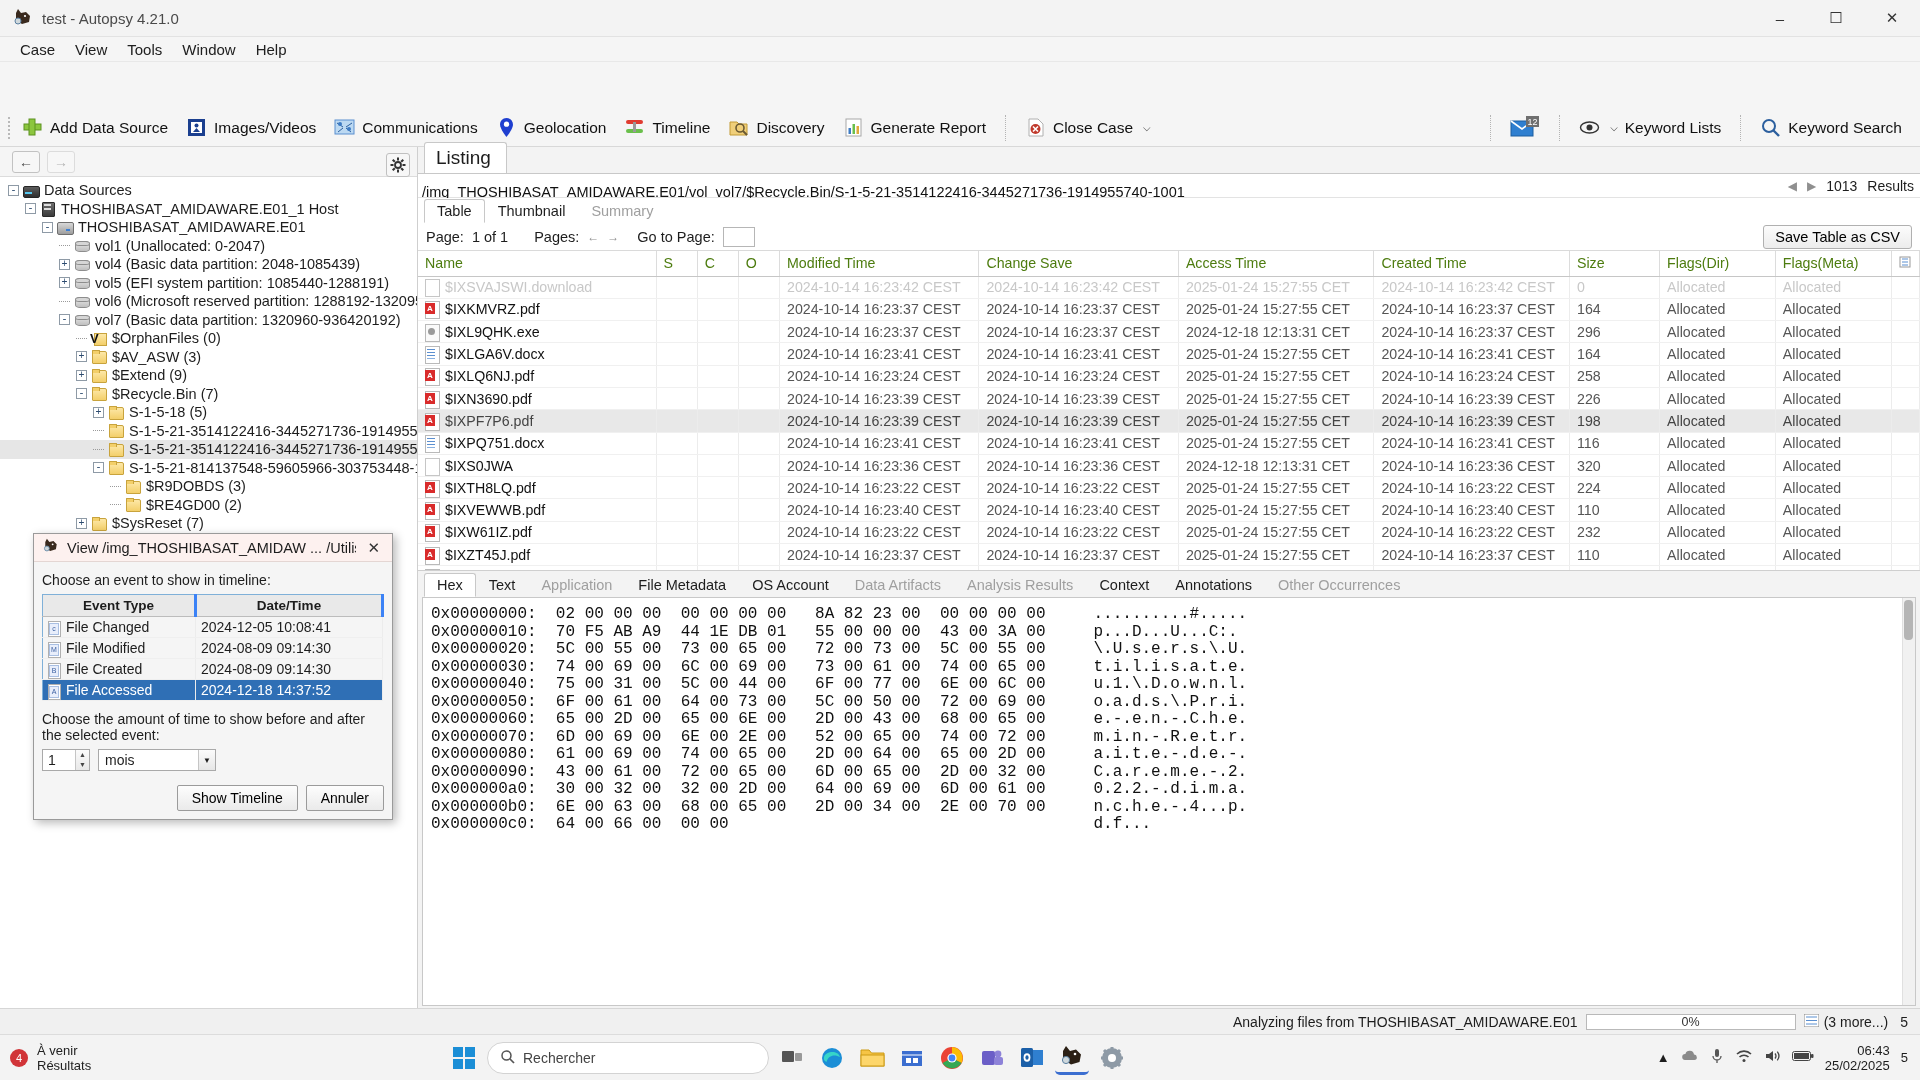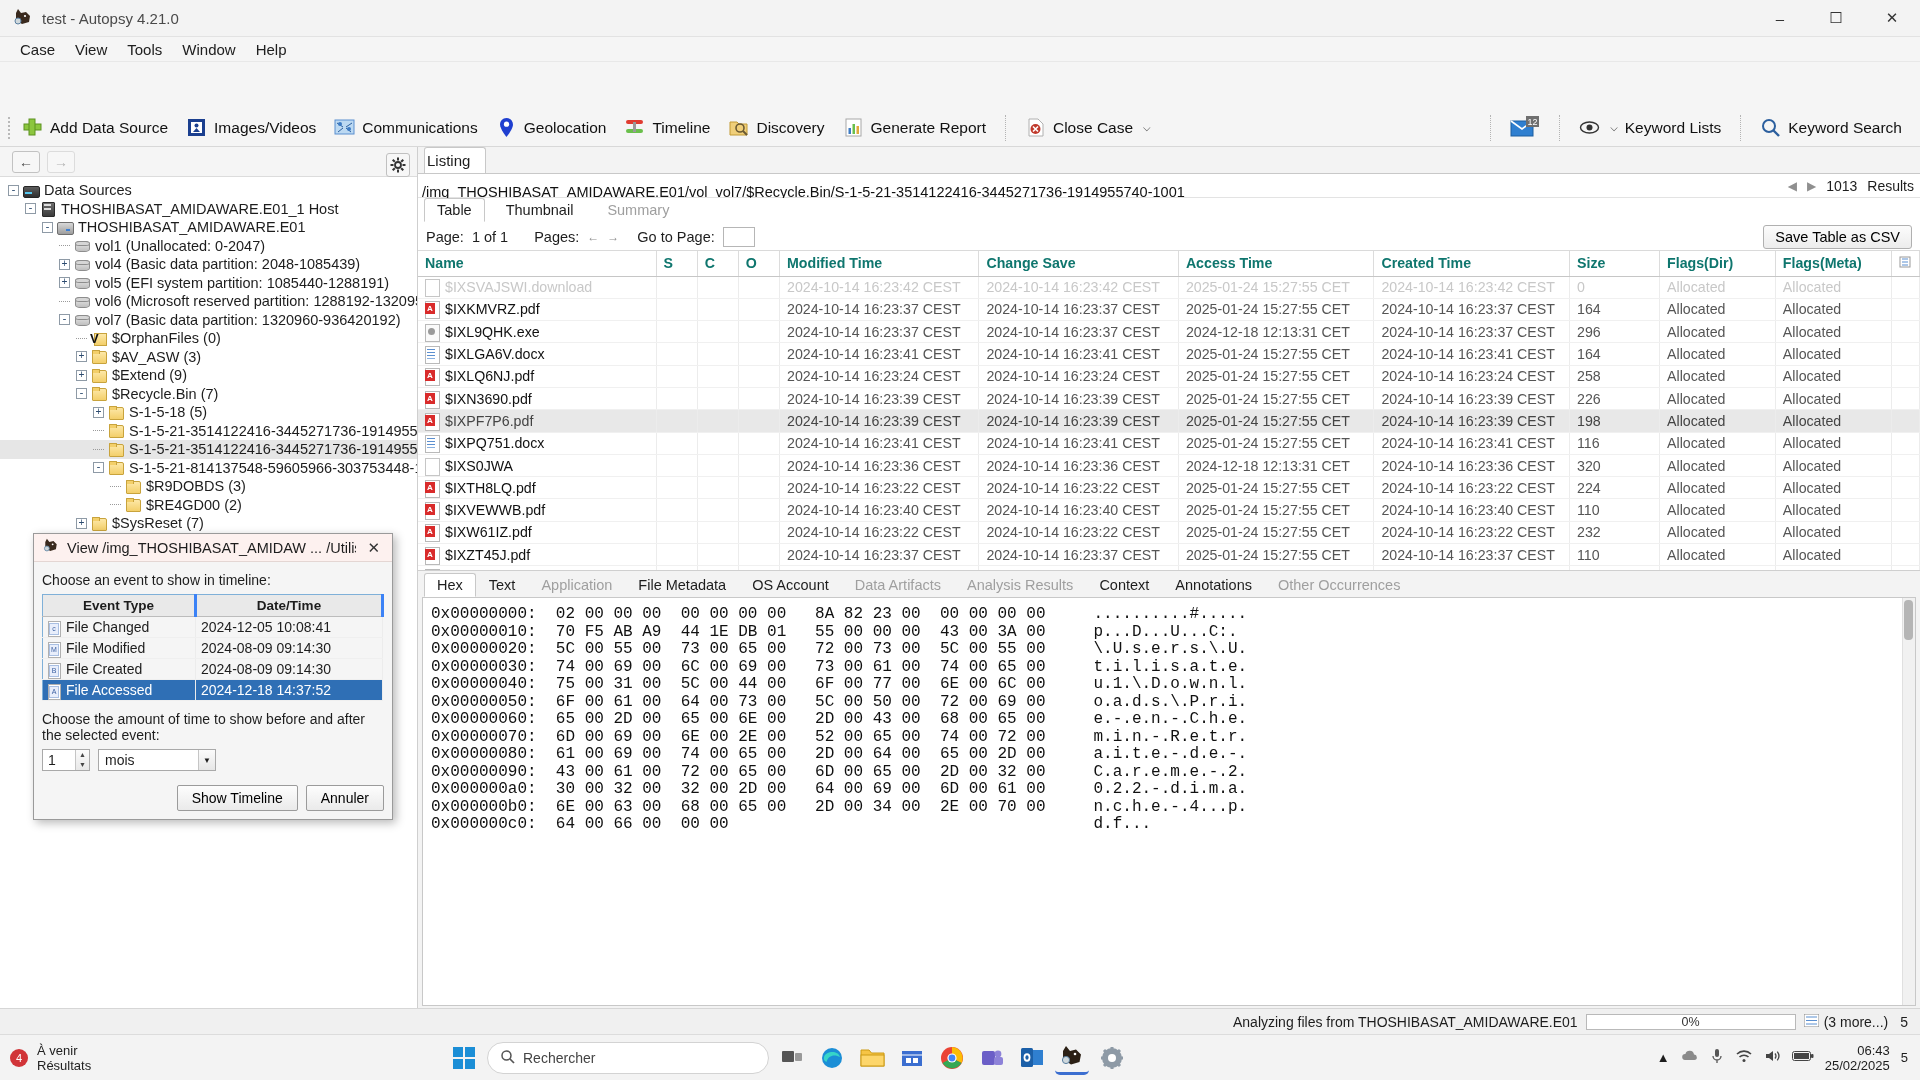--- a/index.html
+++ b/index.html
@@ -78,45 +78,45 @@
       background:linear-gradient(#5d5d5d,#2f2f2f); border:1px solid #252525; border-radius:2px; }
   .ico-ds::after { content:""; position:absolute; left:2px; top:9px; width:7px; height:2px; background:#56c8f0; }
 
   
   .rightpane { flex:1; display:flex; flex-direction:column; min-width:0; background:#f3f3f3; }
   .gearwrap { width:0; position:relative; }
   .gearbtn { position:absolute; left:-32px; top:6px; width:24px; height:24px; border:1px solid #c0c0c0;
              background:#f7f7f7; border-radius:3px; display:flex; align-items:center; justify-content:center; }
 
   .tabstrip { height:26px; display:flex; align-items:flex-end; padding-left:6px; background:#f3f3f3; }
-  .ftab { padding:4px 15px 4px 2px; background:#ffffff; border:1px solid #c8c8c8; border-bottom:none;
-          border-radius:3px 3px 0 0; font-size:15px; }
+  .ftab { padding:4px 15px 4px 11px; background:#ffffff; border:1px solid #c8c8c8; border-bottom:none;
+          border-radius:3px 3px 0 0; font-size:19px; }
   .pathrow { display:flex; align-items:center; background:#fff; border-top:1px solid #c8c8c8;
              border-bottom:1px solid #e3e3e3; height:25px; padding-left:4px; }
   .pathtxt { font-size:14.5px; color:#111; white-space:nowrap; overflow:hidden;margin-top:13px; }
   .pathright { margin-left:auto; display:flex; align-items:center; gap:10px; padding-right:6px; font-size:14px;}
   .arrowsm { color:#8f8f8f; font-size:12px; }
 
-  .viewtabs { display:flex; align-items:flex-start; height:25px; background:#fff; padding-left:6px;gap:8px; }
+  .viewtabs { display:flex; align-items:center; height:25px; background:#fff; padding-left:6px; }
   .vtab { padding:3px 12px; font-size:14.5px; border:1px solid transparent; }
   .vtab.act { background:#fff; border:1px solid #c8c8c8; border-bottom:1px solid #fff; border-radius:3px 3px 0 0; }
   .vtab.dis { color:#9f9f9f; }
 
   .pagerow { display:flex; align-items:center; height:28px; background:#fff; padding:0 8px; gap:8px;
              border-bottom:1px solid #dadada; font-size:14.5px; }
   .gotobox { width:32px; height:20px; border:1px solid #b6b6b6; background:#fff; }
   .savebtn { margin-left:auto; border:1px solid #b0b0b0; background:linear-gradient(#fcfcfc,#ececec);
              padding:3px 11px; border-radius:3px; font-size:14.5px; }
 
   
   .tablewrap { flex:0 0 auto; height:320px; background:#fff; overflow:hidden; position:relative;
                border-bottom:1px solid #cfcfcf; display:flex; flex-direction:column; }
   table.ftable { border-collapse:collapse; width:100%; table-layout:fixed; font-size:14.2px; }
   .ftable th { background:#fff; border-right:1px solid #dcdcdc; border-bottom:1px solid #c6c6c6;
-               text-align:left; font-weight:bold; padding:4px 7px; height:25px; color:#0f766e; }
+               text-align:left; font-weight:normal; padding:4px 7px; height:25px; color:#4d7c0f; }
   .ftable td { border-right:1px solid #ececec; border-bottom:1px solid #f0f0f0; padding:2px 7px;
                height:22.3px; white-space:nowrap; overflow:hidden; color:#555; }
   .ftable td.nm { color:#111; }
   .ftable tr.sel td { background:#e8e8e8; color:#444; }
   .ftable tr.clip td { color:#c8c8c8; }
   .fico { width:15px; height:16px; display:inline-block; vertical-align:-3px; margin-right:5px; position:relative; }
   .fico-pdf::before{content:"";position:absolute;left:0;top:0;width:13px;height:16px;background:#fff;border:1px solid #b9b9b9;}
   .fico-pdf::after{content:"A";position:absolute;left:0px;top:2px;width:10px;height:11px;background:#d92b2b;color:#fff;
       font-size:8px;text-align:center;line-height:11px;font-weight:bold;}
   .fico-doc::before{content:"";position:absolute;left:0;top:0;width:13px;height:16px;background:#fff;border:1px solid #b9b9b9;}

